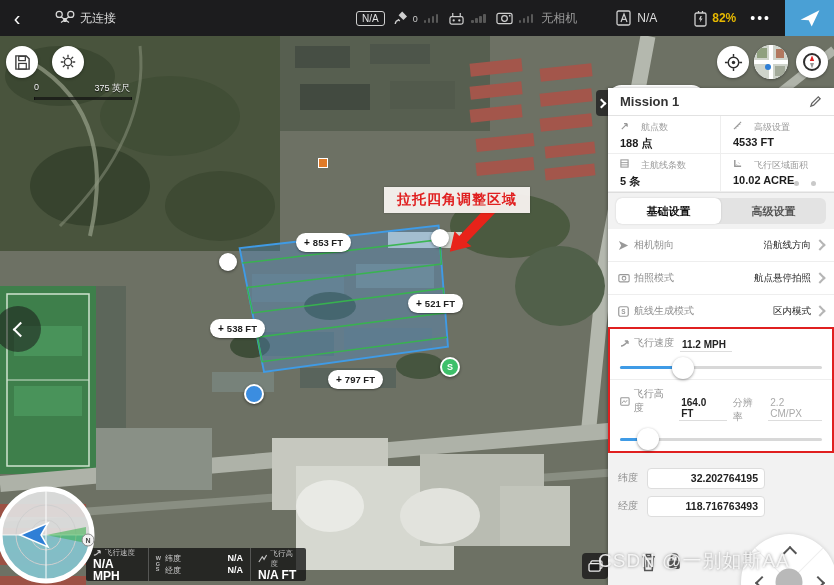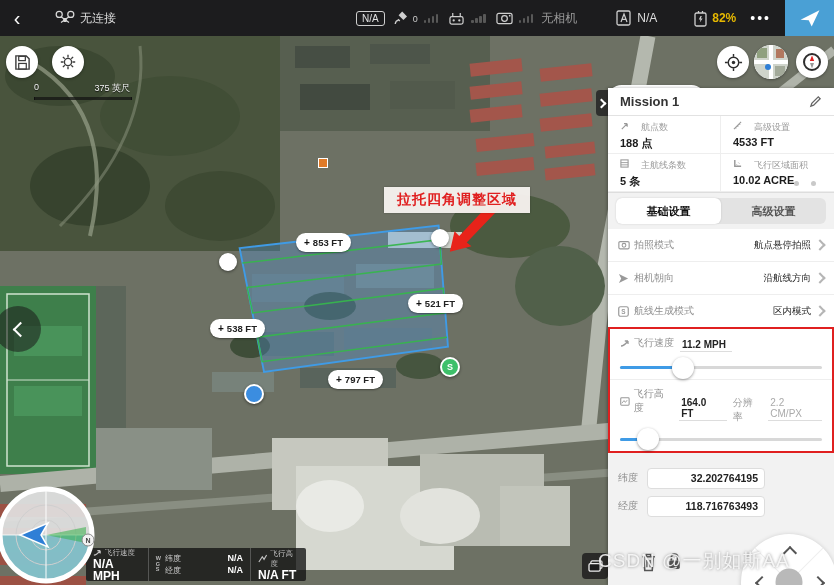--- a/index.html
+++ b/index.html
@@ -489,37 +489,37 @@
   </div>
 
   <div class="tabs">
     <div class="tab active">基础设置</div>
     <div class="tab">高级设置</div>
   </div>
 
   <div class="settings">
     <div class="set-row">
       <span class="set-ic">
+          <svg width="11" height="11" viewBox="0 0 12 12">
+            <path d="M1 11 L11 6 L1 1 L3.5 6 Z" fill="#999"></path>
+          </svg>
+        </span>
+      <span class="set-lbl">相机朝向</span>
+      <span class="set-val">沿航线方向</span>
+      <span class="chev right-sm set-chev"></span>
+    </div>
+    <div class="set-row">
+      <span class="set-ic">
           <svg width="12" height="10" viewBox="0 0 14 11">
             <rect x="1" y="1.5" width="12" height="8.5" rx="1.5" fill="none" stroke="#999" stroke-width="1.3"></rect>
             <circle cx="7" cy="5.8" r="2.2" fill="none" stroke="#999" stroke-width="1.2"></circle>
           </svg>
         </span>
       <span class="set-lbl">拍照模式</span>
       <span class="set-val">航点悬停拍照</span>
-      <span class="chev right-sm set-chev"></span>
-    </div>
-    <div class="set-row">
-      <span class="set-ic">
-          <svg width="11" height="11" viewBox="0 0 12 12">
-            <path d="M1 11 L11 6 L1 1 L3.5 6 Z" fill="#999"></path>
-          </svg>
-        </span>
-      <span class="set-lbl">相机朝向</span>
-      <span class="set-val">沿航线方向</span>
       <span class="chev right-sm set-chev"></span>
     </div>
     <div class="set-row" style="border-bottom:none;">
       <span class="set-ic">
           <svg width="11" height="11" viewBox="0 0 12 12">
             <rect x=".8" y=".8" width="10.4" height="10.4" rx="2" fill="none" stroke="#999" stroke-width="1.3"></rect>
             <text x="6" y="8.6" font-size="7" font-weight="bold" fill="#999" text-anchor="middle">S</text>
           </svg>
         </span>
       <span class="set-lbl">航线生成模式</span>

